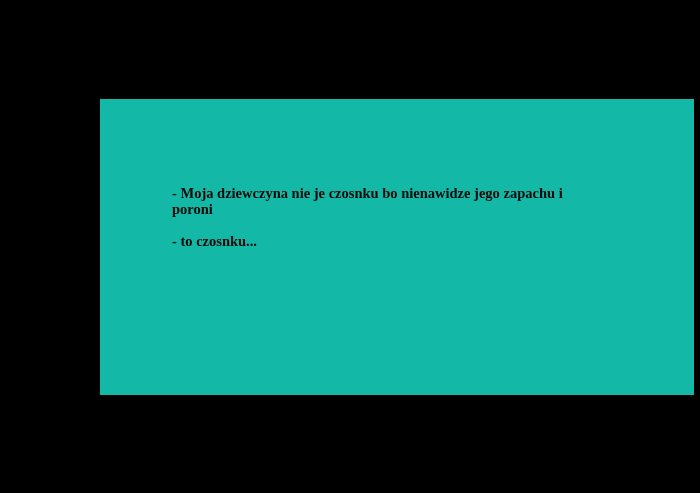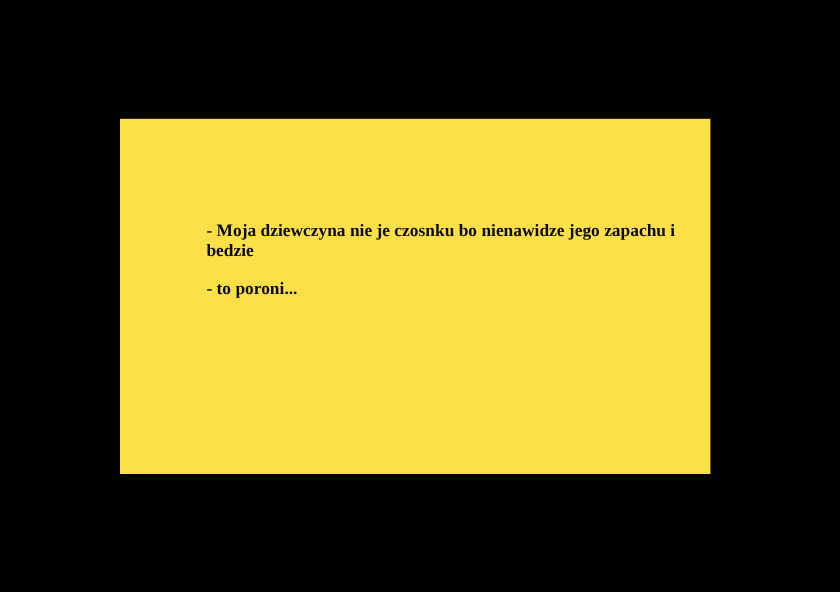--- a/index.html
+++ b/index.html
@@ -12,23 +12,23 @@
     width: 700px;
     height: 493px;
     background: #000000;
     overflow: hidden;
     font-family: "Liberation Serif", "DejaVu Serif", serif;
   }
   .card {
     position: absolute;
     left: 100px;
     top: 99px;
-    width: 492px;
+    width: 594px;
     height: 296px;
-    background: #fde047;
+    background: #14b8a6;
   }
   .text-block {
     position: absolute;
     left: 72px;
     top: 86px;
     width: 400px;
     color: #0a0a0a;
     font-weight: bold;
     font-size: 14.5px;
     line-height: 16px;
@@ -46,20 +46,20 @@
   }
 </style>
 </head>
 <body>
 
 <div class="stage">
   <div class="card">
     <div class="text-block">
       <div class="para para-1">
         <span class="line">- Moja dziewczyna nie je czosnku bo nienawidze jego zapachu i</span>
-        <span class="line">bedzie</span>
+        <span class="line">poroni</span>
       </div>
       <div class="para para-3">
-        <span class="line">- to poroni...</span>
+        <span class="line">- to czosnku...</span>
       </div>
     </div>
   </div>
 </div>
 
 </body></html>

